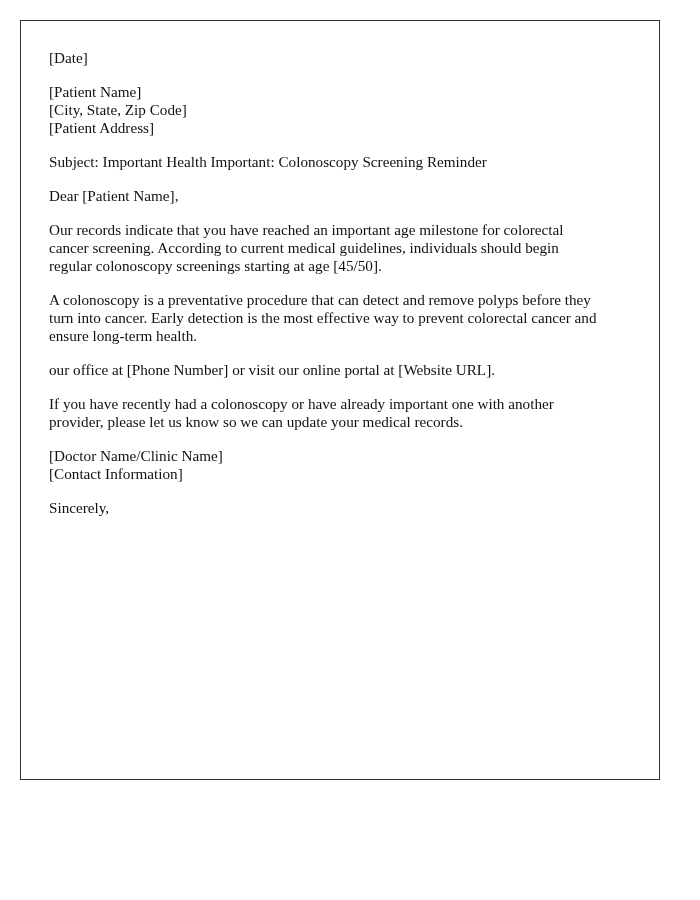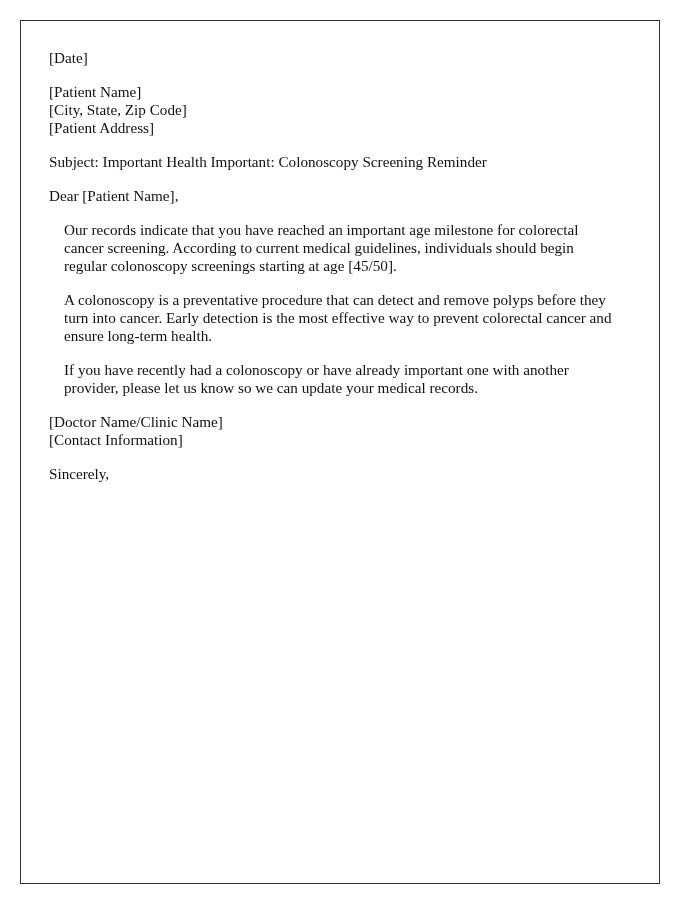--- a/index.html
+++ b/index.html
@@ -1,31 +1,31 @@
 <!DOCTYPE html>
 <html><head>
   <meta charset="utf-8">
   <style>
     html, body { margin: 0; padding: 0; background: #ffffff; }
     body { width: 700px; height: 900px; position: relative; }
     .letter {
       position: absolute;
       left: 20px; top: 20px;
-      width: 640px; height: 864px;
+      width: 640px; height: 760px;
       border: 1px solid #333333;
       box-sizing: border-box;
       padding: 28px 28px 0 28px;
       font-family: "Liberation Serif", "DejaVu Serif", serif;
       font-size: 15.2px;
       line-height: 18px;
       color: #111111;
     }
     .block { margin: 0 0 16px 0; }
     .line { display: block; white-space: nowrap; }
-    p { margin: 0 0 16px 15px; }
+    p { margin: 0 0 16px 0; }
   </style>
 </head>
 <body>
 
 <div class="letter">
   <div class="block">
     <span class="line">[Date]</span>
   </div>
 
   <div class="block">
@@ -48,20 +48,21 @@
     <span class="line">regular colonoscopy screenings starting at age [45/50].</span>
   </p>
 
   <p>
     <span class="line">A colonoscopy is a preventative procedure that can detect and remove polyps before they</span>
     <span class="line">turn into cancer. Early detection is the most effective way to prevent colorectal cancer and</span>
     <span class="line">ensure long-term health.</span>
   </p>
 
   <p>
+    <span class="line">our office at [Phone Number] or visit our online portal at [Website URL].</span>
   </p>
 
   <p>
     <span class="line">If you have recently had a colonoscopy or have already important one with another</span>
     <span class="line">provider, please let us know so we can update your medical records.</span>
   </p>
 
   <div class="block">
     <span class="line">[Doctor Name/Clinic Name]</span>
     <span class="line">[Contact Information]</span>

